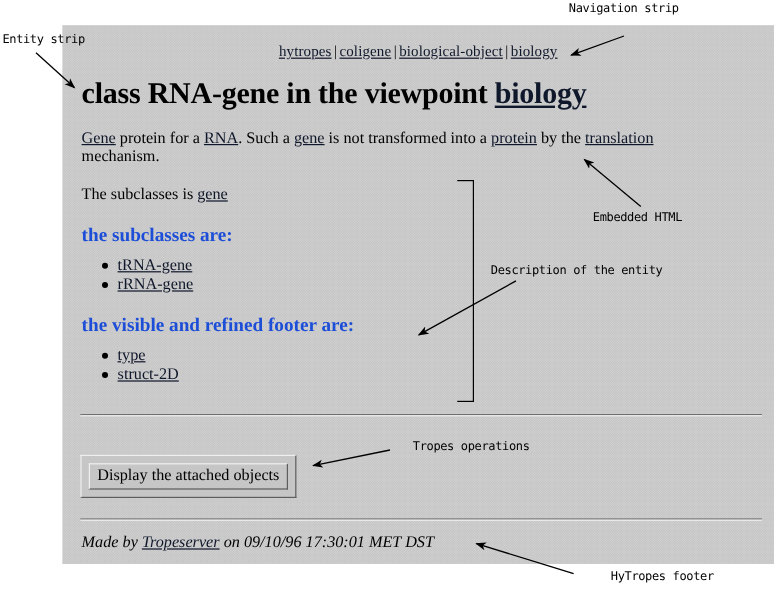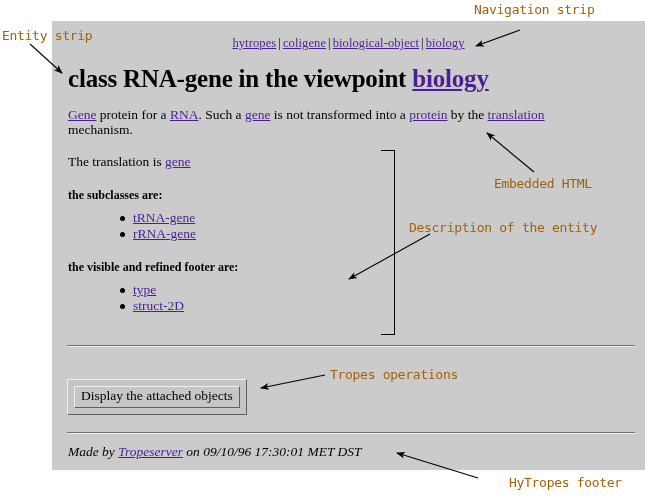--- a/index.html
+++ b/index.html
@@ -50,21 +50,21 @@
   .navstrip {
     text-align: center;
     font-size: 12.5px;
     color: #000;
     padding-top: 15px;
     letter-spacing: 0.1px;
   }
   .navstrip .sep { padding: 0 2px; }
 
   a.lnk, .lnk {
-    color: #4c1d95;
+    color: #0f172a;
     text-decoration: underline;
     cursor: pointer;
   }
 
   
   .title {
     font-size: 25px;
     font-weight: bold;
     color: #000;
     margin: 14px 0 0 16px;
@@ -82,29 +82,29 @@
     color: #000;
   }
 
   .superclass {
     font-size: 13.5px;
     margin: 17px 0 0 16px;
     color: #000;
   }
 
   .subhead {
-    font-size: 12px;
+    font-size: 16px;
     font-weight: bold;
     margin: 18px 9px 0 16px;
-    color: #000000;
+    color: #1d4ed8;
   }
 
   ul.bullets {
     margin: 7px 0 0 0;
-    padding-left: 81px;
+    padding-left: 46px;
     font-size: 13.5px;
     line-height: 1.17;
     list-style: none;
   }
   ul.bullets li {
     position: relative;
     padding-left: 0;
   }
   ul.bullets li::before {
     content: "";
@@ -192,32 +192,32 @@
     font-style: italic;
     color: #000;
     z-index: 3;
   }
   .footer .lnk { font-style: italic; }
 
   
   .anno {
     position: absolute;
     font-family: "DejaVu Sans Mono", "Liberation Mono", monospace;
-    font-size: 13px;
-    color: #a16207;
+    font-size: 10px;
+    color: #000000;
     white-space: nowrap;
     z-index: 20;
     letter-spacing: -0.3px;
     text-align: center;
   }
   #anno-entity   { left: 2px;   top: 28px; }
   #anno-nav      { left: 474px; top: 2px; }
   #anno-embed    { left: 494px; top: 176px; }
   #anno-desc     { left: 409px; top: 220px; }
-  #anno-ops      { left: 330px; top: 367px; }
+  #anno-ops      { left: 344px; top: 367px; }
   #anno-footer   { left: 485px; top: 475px; padding-left: 24px; }
 
   svg#arrows {
     position: absolute;
     left: 0; top: 0;
     width: 645px; height: 501px;
     z-index: 19;
     pointer-events: none;
   }
 </style>
@@ -228,21 +228,21 @@
   <div id="page-inner">
 
     <div class="navstrip">
       <span class="lnk">hytropes</span><span class="sep">|</span><span class="lnk">coligene</span><span class="sep">|</span><span class="lnk">biological-object</span><span class="sep">|</span><span class="lnk">biology</span>
     </div>
 
     <h1 class="title"><span>class RNA-gene in the viewpoint </span><span class="lnk">biology</span></h1>
 
     <p class="desc"><span class="lnk">Gene</span><span> protein for a </span><span class="lnk">RNA</span><span>. Such a </span><span class="lnk">gene</span><span> is not transformed into a </span><span class="lnk">protein</span><span> by the </span><span class="lnk">translation</span><span> mechanism.</span></p>
 
-    <div class="superclass"><span>The translation is </span><span class="lnk">gene</span></div>
+    <div class="superclass"><span>The subclasses is </span><span class="lnk">gene</span></div>
 
     <div class="subhead">the subclasses are:</div>
     <ul class="bullets">
       <li><span class="lnk">tRNA-gene</span></li>
       <li><span class="lnk">rRNA-gene</span></li>
     </ul>
 
     <div class="subhead">the visible and refined footer are:</div>
     <ul class="bullets">
       <li><span class="lnk">type</span></li>

